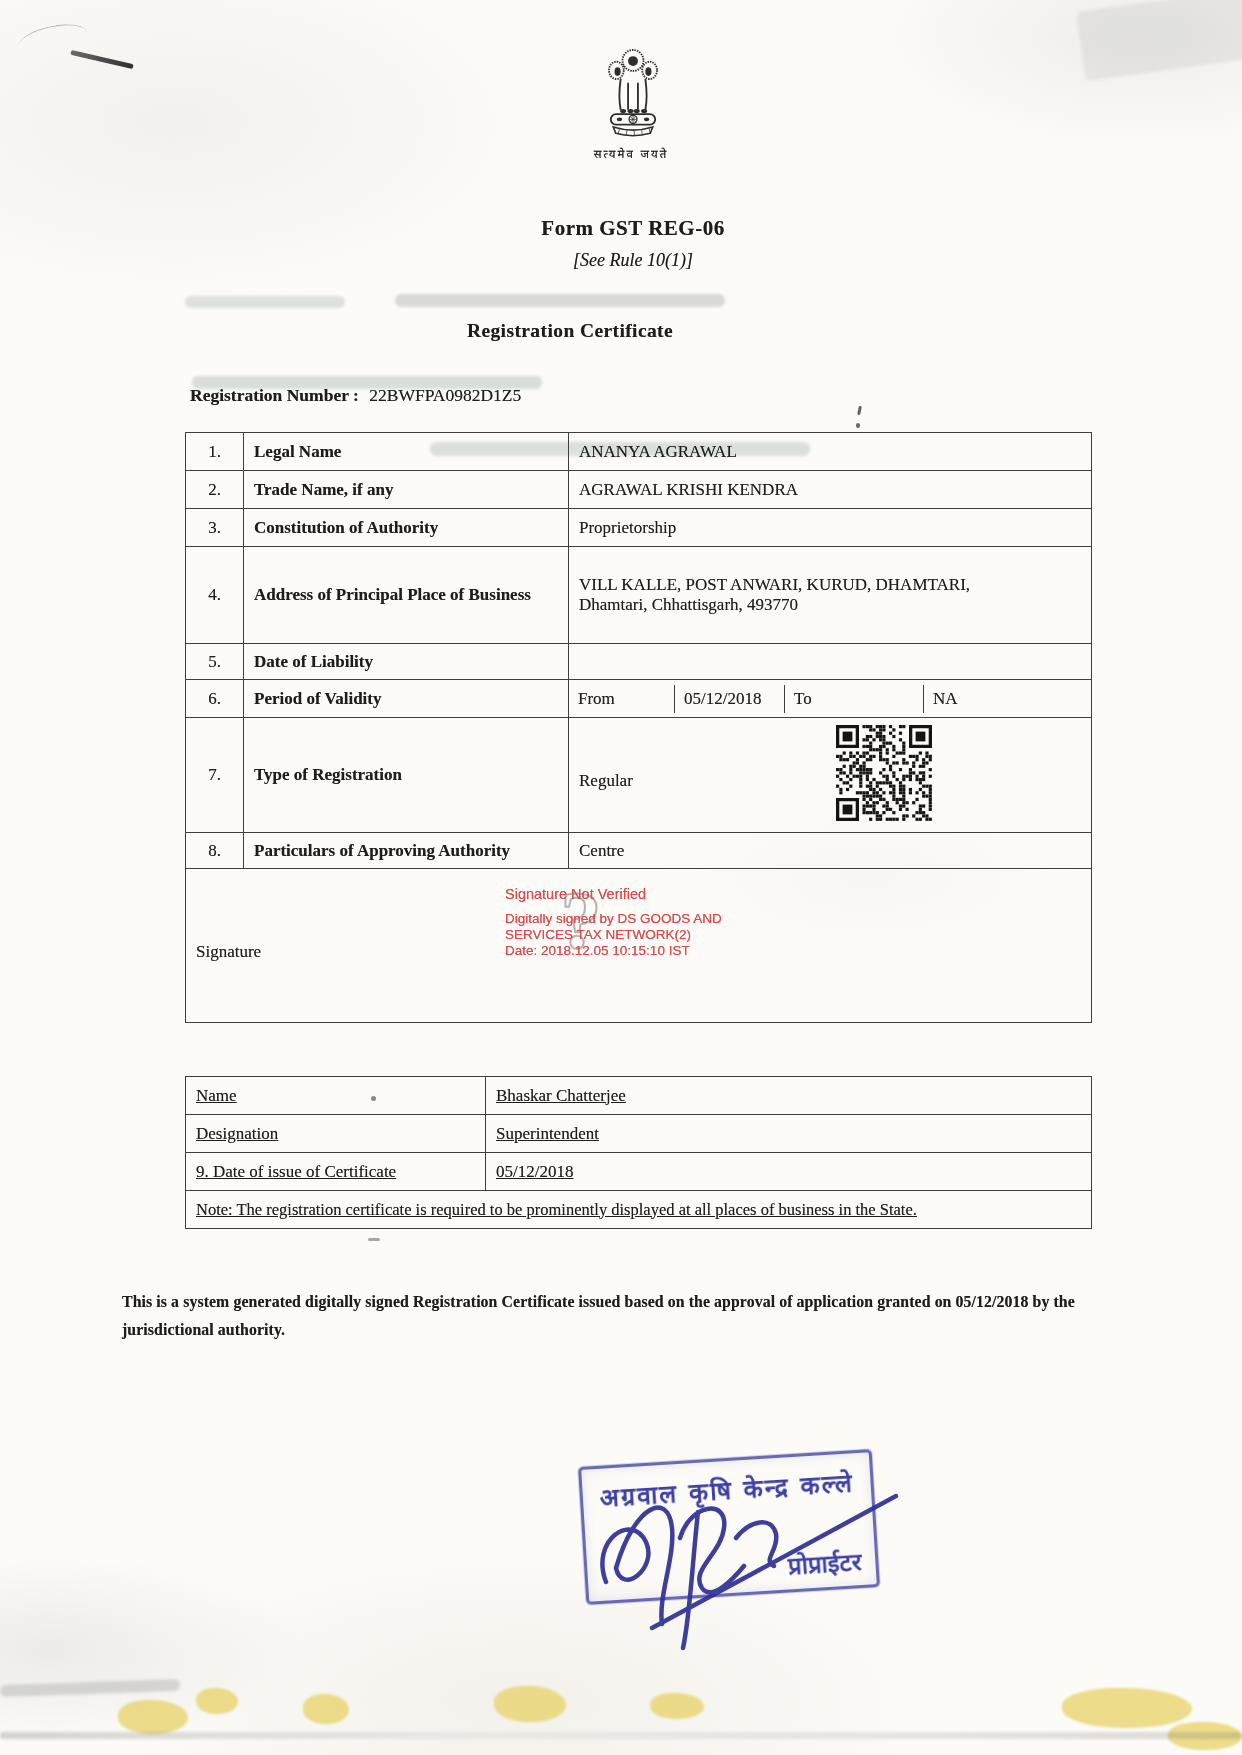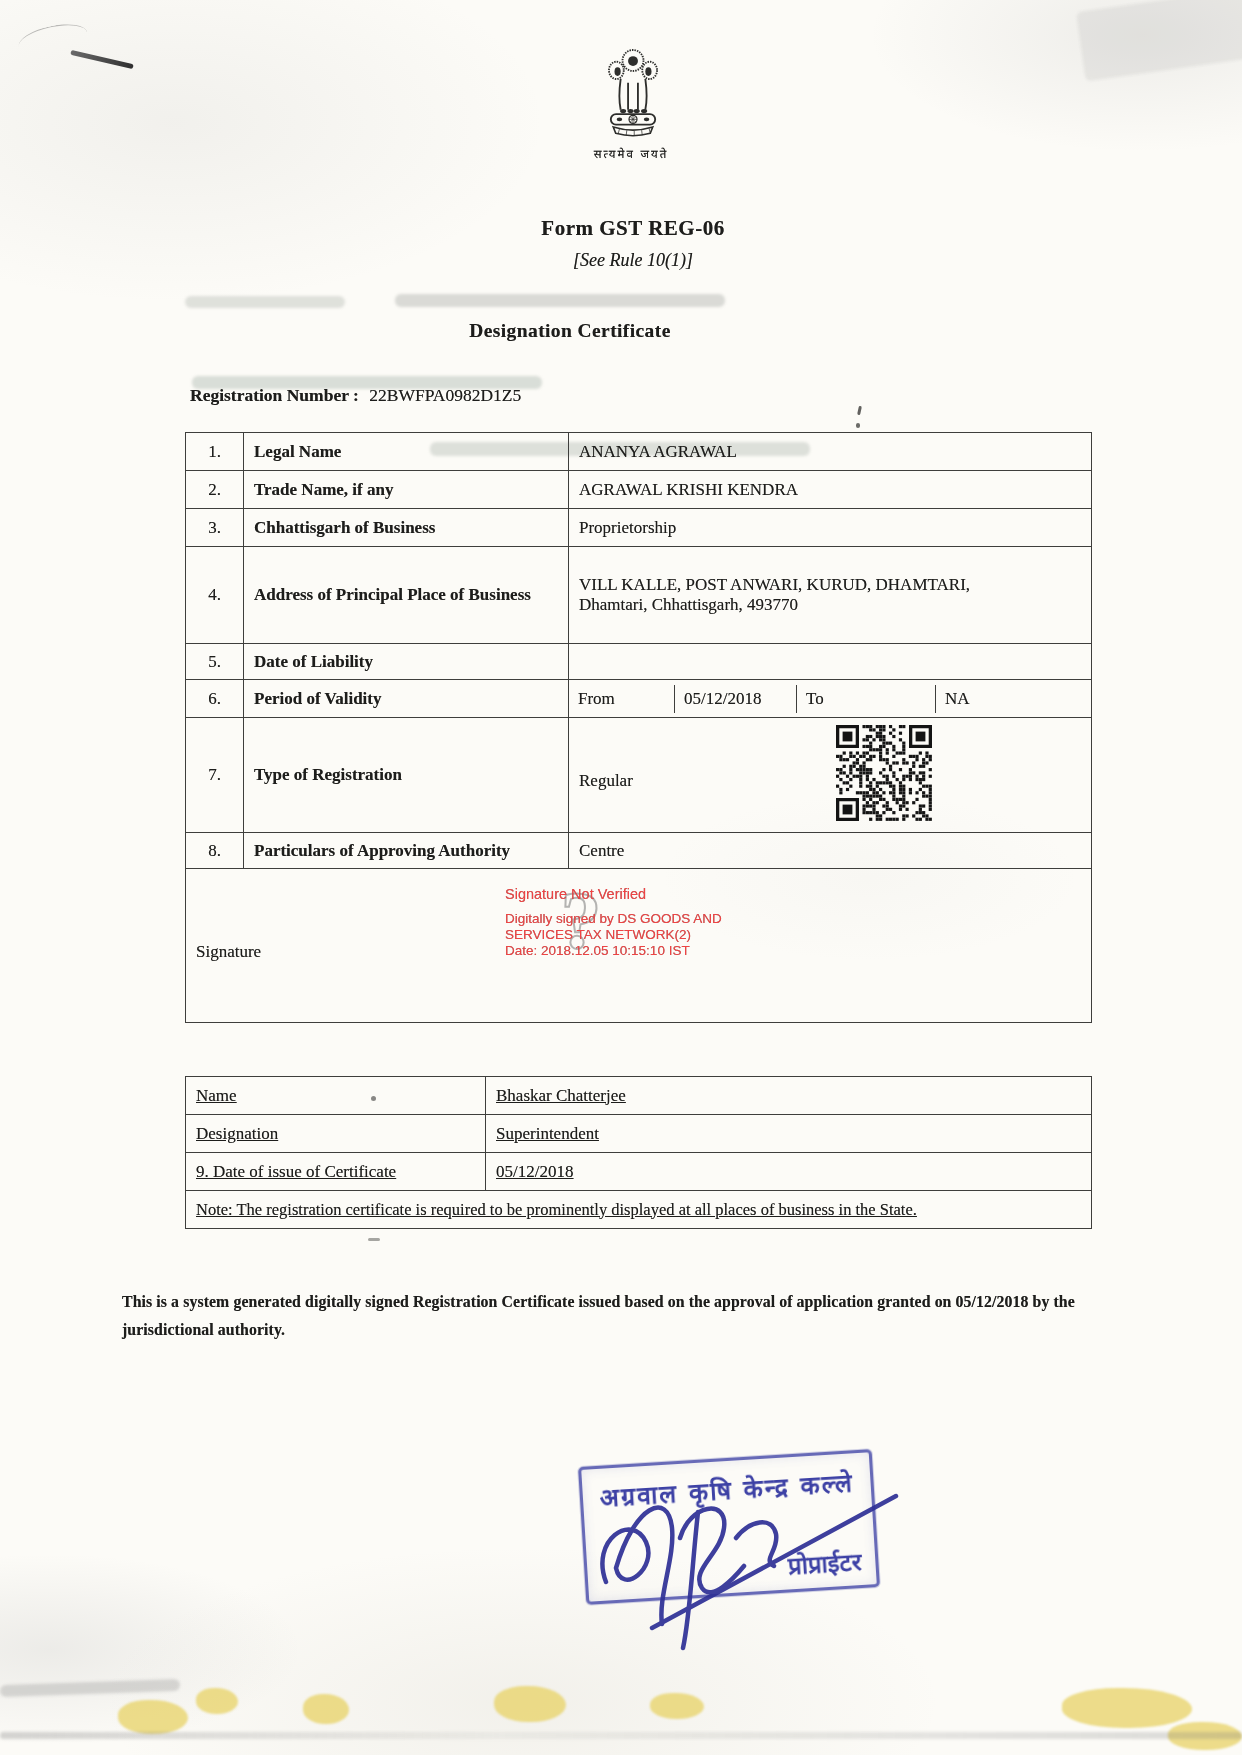--- a/index.html
+++ b/index.html
@@ -119,21 +119,21 @@
   <div class="abs ctr ink" style="left:531px;top:146px;width:200px;font-size:11.5px;letter-spacing:2px;font-family:'DejaVu Sans',sans-serif;">सत्यमेव जयते</div>
 
   <div class="abs ctr b ink" style="left:333px;top:216px;width:600px;font-size:21px;letter-spacing:.5px;">Form GST REG-06</div>
   <div class="abs ctr i ink" style="left:333px;top:250px;width:600px;font-size:18px;">[See Rule 10(1)]</div>
 
   <div class="abs smudge" style="left:185px;top:296px;width:160px;height:12px;background:rgba(125,130,125,.22);"></div>
   <div class="abs smudge" style="left:395px;top:294px;width:330px;height:13px;background:rgba(120,125,120,.26);"></div>
   <div class="abs smudge" style="left:192px;top:376px;width:350px;height:13px;background:rgba(110,130,115,.24);"></div>
   <div class="abs smudge" style="left:430px;top:442px;width:380px;height:14px;background:rgba(100,120,105,.2);"></div>
 
-  <div class="abs ctr b ink" style="left:270px;top:320px;width:600px;font-size:19.5px;letter-spacing:.4px;">Designation Certificate</div>
+  <div class="abs ctr b ink" style="left:270px;top:320px;width:600px;font-size:19.5px;letter-spacing:.4px;">Registration Certificate</div>
 
   <div class="abs ink" style="left:190px;top:385px;font-size:17.5px;">
     <span class="b">Registration Number :</span>
     <span style="padding-left:6px;">22BWFPA0982D1Z5</span>
   </div>
 
   <div class="abs speck" style="left:858px;top:406px;width:3px;height:9px;transform:rotate(12deg);opacity:.8;"></div>
   <div class="abs speck" style="left:856px;top:423px;width:4px;height:5px;opacity:.75;"></div>
 
   <table class="doc abs ink" style="left:185px;top:432px;width:906px;">
@@ -148,21 +148,21 @@
       <td class="b">Legal Name</td>
       <td>ANANYA AGRAWAL</td>
     </tr>
     <tr style="height:38px;">
       <td class="ctr">2.</td>
       <td class="b">Trade Name, if any</td>
       <td>AGRAWAL KRISHI KENDRA</td>
     </tr>
     <tr style="height:38px;">
       <td class="ctr">3.</td>
-      <td class="b">Chhattisgarh of Business</td>
+      <td class="b">Constitution of Authority</td>
       <td>Proprietorship</td>
     </tr>
     <tr style="height:97px;">
       <td class="ctr top">4.</td>
       <td class="b top">Address of Principal Place of Business</td>
       <td class="top">
             <div style="width:424px;">VILL KALLE, POST ANWARI, KURUD, DHAMTARI, Dhamtari, Chhattisgarh, 493770</div>
           </td>
     </tr>
     <tr style="height:36px;">
@@ -170,21 +170,21 @@
       <td class="b">Date of Liability</td>
       <td></td>
     </tr>
     <tr style="height:38px;">
       <td class="ctr">6.</td>
       <td class="b">Period of Validity</td>
       <td style="padding:0;">
         <div class="subrow">
           <div class="subcell" style="width:105px;">From</div>
           <div class="subcell" style="width:110px;">05/12/2018</div>
-          <div class="subcell" style="width:139px;margin-left:12px;">To</div>
+          <div class="subcell" style="width:139px;">To</div>
           <div class="subcell" style="flex:1;">NA</div>
         </div>
       </td>
     </tr>
     <tr style="height:115px;">
       <td class="ctr top">7.</td>
       <td class="b top">Type of Registration</td>
       <td class="top" style="padding-top:16px;">Regular</td>
     </tr>
     <tr style="height:36px;">

